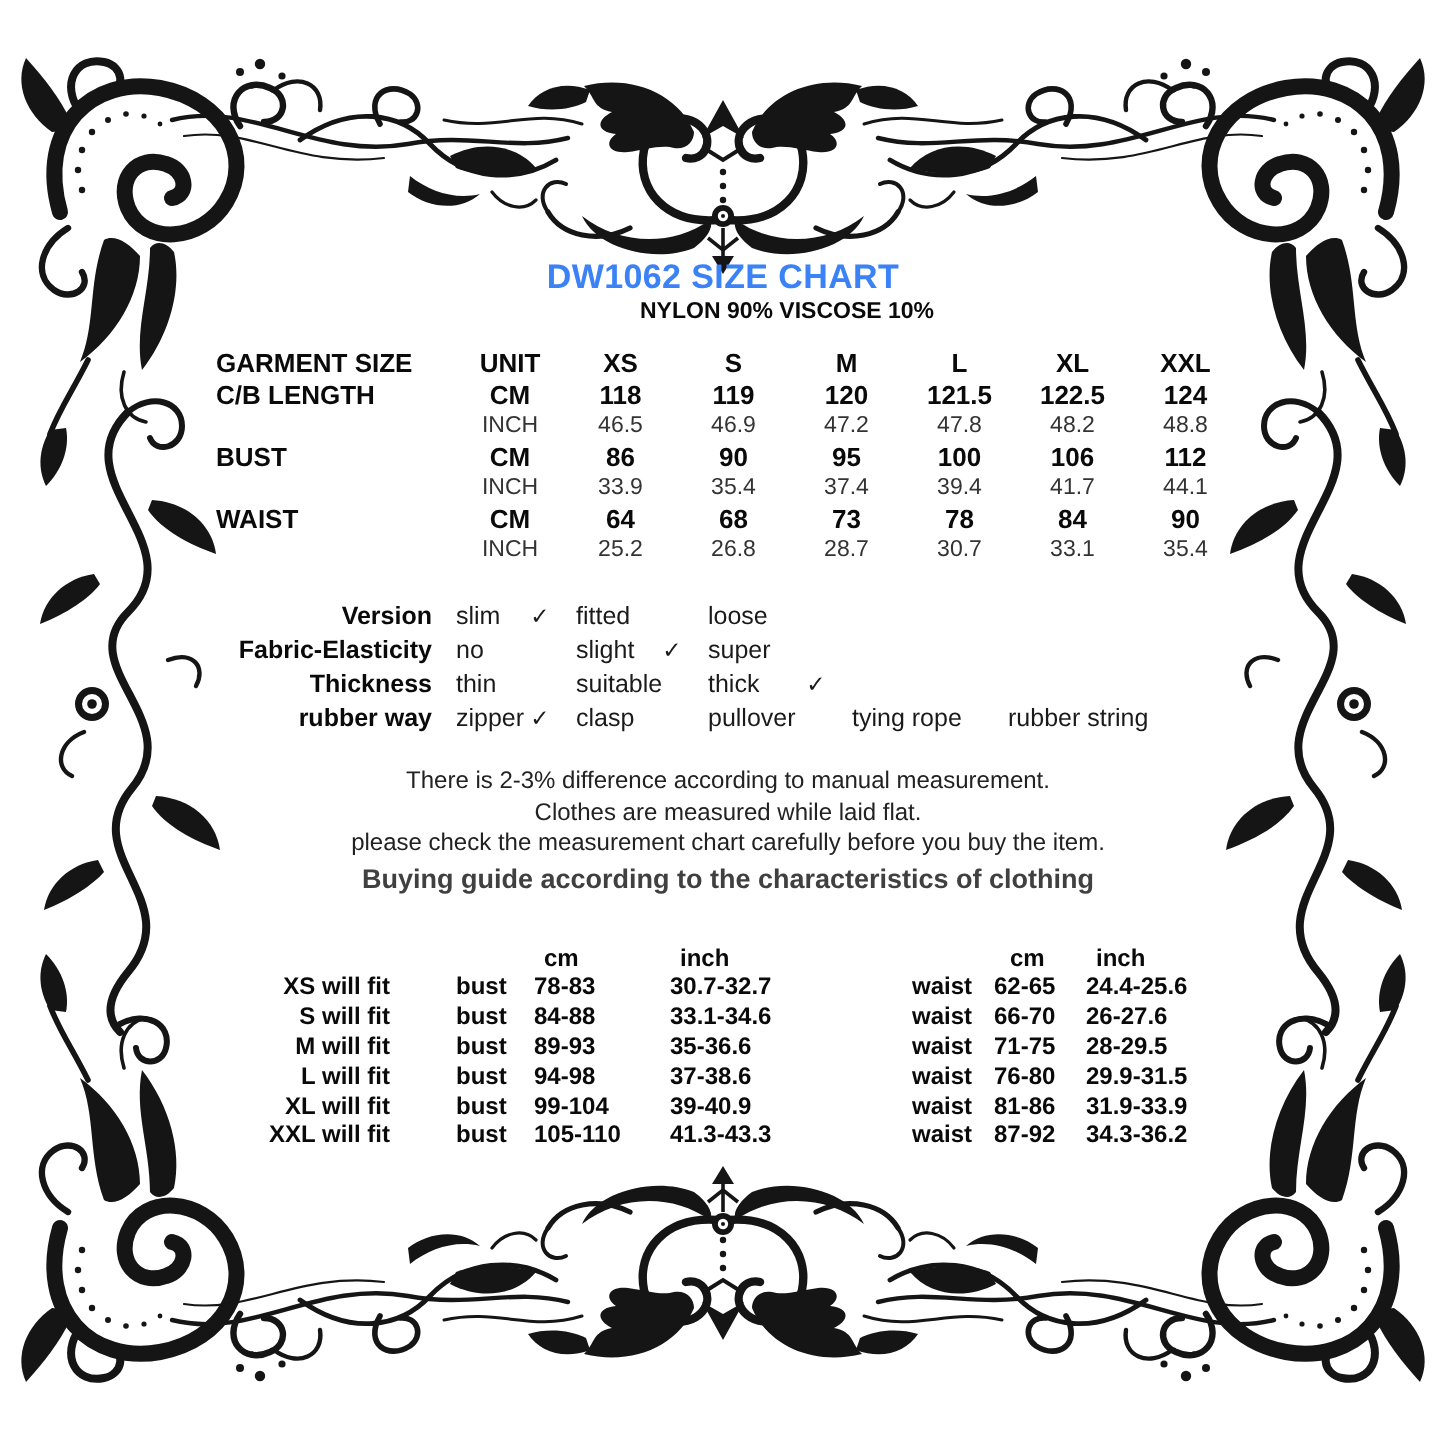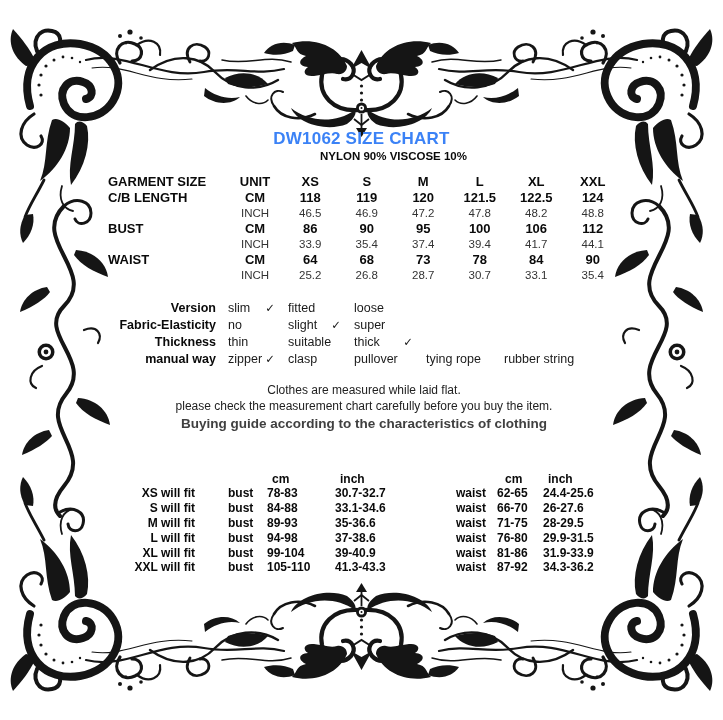--- a/index.html
+++ b/index.html
@@ -252,33 +252,34 @@
     <span class="a1 opt">thin</span>
     <span class="ck"></span>
     <span class="a3 opt">suitable</span>
     <span class="ck"></span>
     <span class="a5 opt">thick</span>
     <span class="ck">✓</span>
     <span class="a7 opt"></span>
     <span class="a8 opt"></span>
   </div>
   <div class="at-row">
-    <span class="a-lbl">manual way</span>
+    <span class="a-lbl">rubber way</span>
     <span class="a1 opt">zipper</span>
     <span class="ck">✓</span>
     <span class="a3 opt">clasp</span>
     <span class="ck"></span>
     <span class="a5 opt">pullover</span>
     <span class="ck"></span>
     <span class="a7 opt">tying rope</span>
     <span class="a8 opt">rubber string</span>
   </div>
 </div>
 
 <div class="abs" id="notes">
+  <p>There is 2-3% difference according to manual measurement.</p>
   <p>Clothes are measured while laid flat.</p>
   <p>please check the measurement chart carefully before you buy the item.</p>
   <div class="heading">Buying guide according to the characteristics of clothing</div>
 </div>
 
 <div class="abs" id="guide">
   <div class="g-row g-hdr">
     <span class="g-size"></span>
     <span class="g-bust"></span>
     <span class="g-cm">cm</span>

